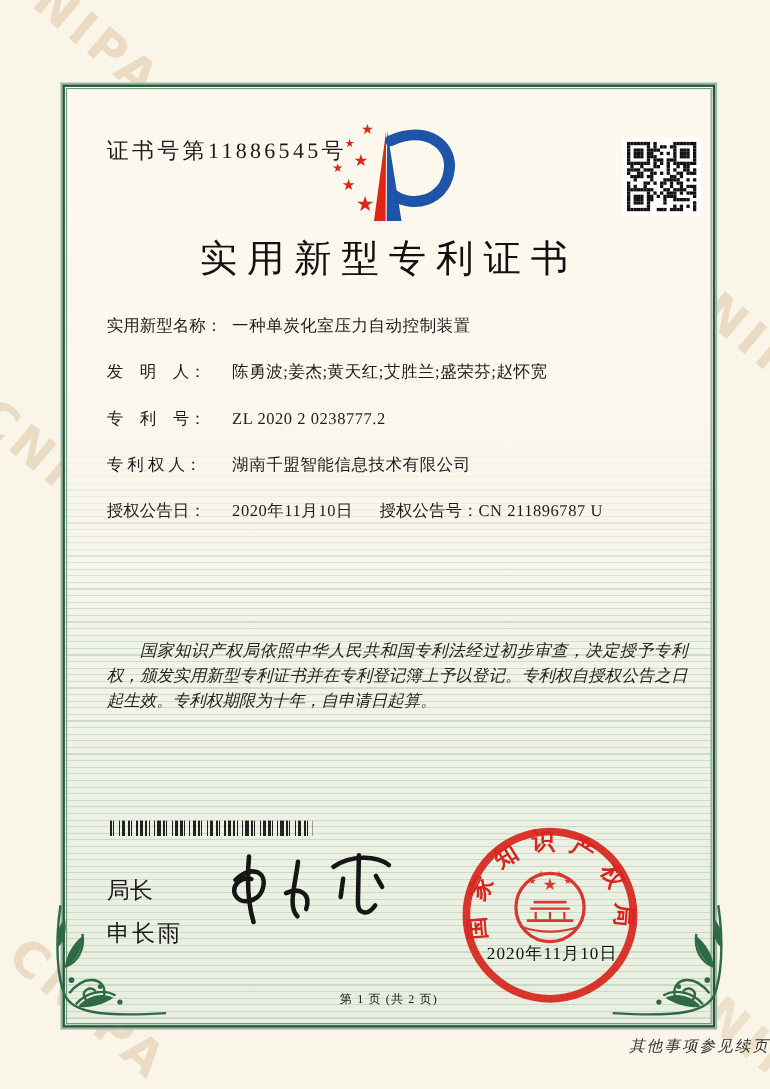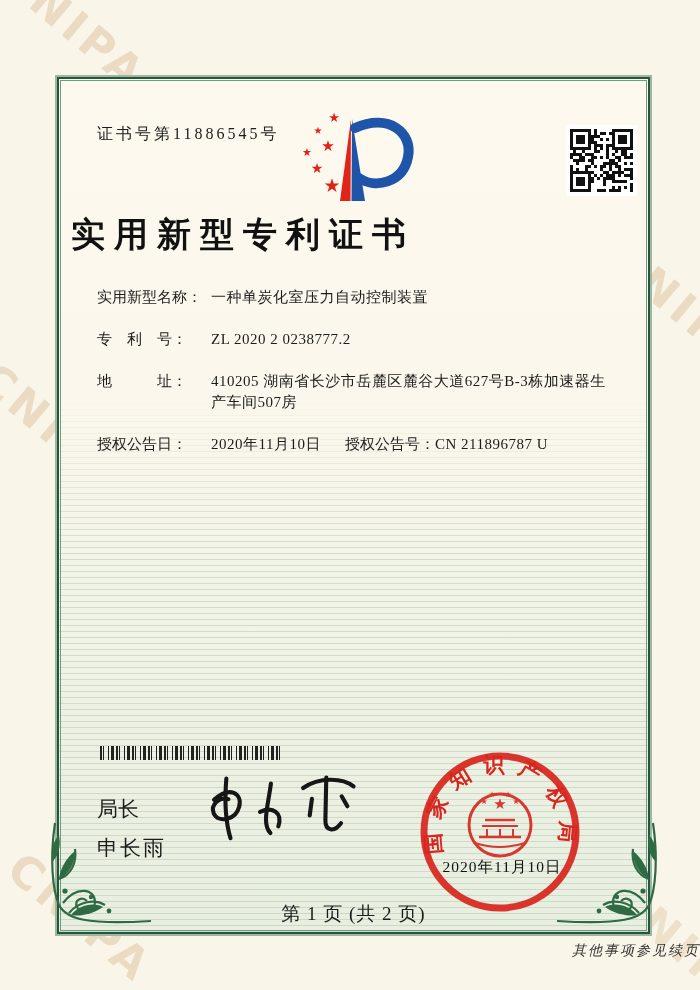--- a/index.html
+++ b/index.html
@@ -35,31 +35,31 @@
     position:absolute;inset:1px;border:1px solid #6f9b80;pointer-events:none;
   }
   .frame .stripes{
     position:absolute;inset:0;
     background:repeating-linear-gradient(180deg,rgba(135,168,140,.30) 0 1px,transparent 1px 6px);
     -webkit-mask-image:linear-gradient(180deg,transparent 0 36%,#000 55%,#000 100%);
     mask-image:linear-gradient(180deg,transparent 0 36%,#000 55%,#000 100%);
     pointer-events:none;
   }
   
-  .cert-no{position:absolute;left:38px;top:45px;font-size:16px;letter-spacing:3px;}
+  .cert-no{position:absolute;left:38px;top:45px;font-size:20px;letter-spacing:3px;}
   .logo{position:absolute;left:228px;top:22px;width:150px;height:106px;}
   .qr{
     position:absolute;left:507px;top:46px;width:71px;height:71px;background:#fff;
     display:flex;flex-wrap:wrap;align-content:flex-start;padding:4px;box-sizing:border-box;
   }
   .qr .m{width:3px;height:3px;}
   .qr .b{background:#111;}
   .title{
-    position:absolute;left:0;top:133px;width:100%;
-    font-size:34px;font-weight:bold;letter-spacing:9px;color:#111;padding-left:12px;
+    position:absolute;left:0;top:133px;width:100%;text-align:center;
+    font-size:34px;font-weight:normal;letter-spacing:9px;color:#111;
   }
   
   .fields{position:absolute;left:38px;top:208px;width:515px;font-size:15px;text-decoration:underline;}
   .frow{margin-bottom:21px;line-height:21px;}
   .flabel{display:inline-block;min-width:114px;vertical-align:top;}
   .flabel.tight{min-width:0;}
   .fvalue{display:inline-block;max-width:398px;vertical-align:top;letter-spacing:.5px;}
   .grant-no{margin-left:24px;}
   
   .paras{
@@ -78,21 +78,21 @@
   .signer .line2{margin-top:11px;letter-spacing:2px;text-align:right;}
   .signature{position:absolute;left:138px;top:685px;width:175px;height:85px;transform:rotate(-3deg);}
   .signature .hidden-name{position:absolute;opacity:0;font-size:8px;}
   .seal{position:absolute;left:346px;top:658px;width:190px;height:190px;z-index:3;}
   .seal-date{
     position:absolute;left:353px;top:778px;width:180px;text-align:center;
     font-size:15.5px;color:#111;letter-spacing:1px;z-index:4;
   }
   .page-num{
     position:absolute;left:0;top:822px;width:100%;text-align:center;
-    font-size:19px;letter-spacing:1px;
+    font-size:11px;letter-spacing:1px;
   }
   .ornament{position:absolute;width:118px;height:118px;z-index:4;pointer-events:none;}
   .orn-left{left:-20px;top:738px;}
   .orn-right{left:492px;top:738px;transform:scaleX(-1);}
   
   .footer-note{
     position:absolute;left:0;top:942px;width:100%;text-align:right;
     font-size:14px;font-style:italic;color:#333;z-index:2;letter-spacing:2px;
   }
 </style>
@@ -573,31 +573,35 @@
         <div class="m b"></div>
       </div>
 
     <div class="title">实用新型专利证书</div>
 
     <div class="fields">
       <div class="frow">
         <span class="flabel">实用新型名称：</span><span class="fvalue">一种单炭化室压力自动控制装置</span>
       </div>
       <div class="frow">
+        <span class="flabel">发　明　人：</span><span class="fvalue">陈勇波;姜杰;黄天红;艾胜兰;盛荣芬;赵怀宽</span>
+      </div>
+      <div class="frow">
         <span class="flabel">专　利　号：</span><span class="fvalue">ZL 2020 2 0238777.2</span>
       </div>
       <div class="frow">
-        <span class="flabel">地　　　址：</span><span class="fvalue">410205 湖南省长沙市岳麓区麓谷大道627号B-3栋加速器生产车间507房</span>
+        <span class="flabel">专 利 权 人：</span><span class="fvalue">湖南千盟智能信息技术有限公司</span>
       </div>
       <div class="frow">
         <span><span class="flabel">授权公告日：</span><span class="fvalue">2020年11月10日</span></span><span class="grant-no"><span class="flabel tight">授权公告号：</span><span class="fvalue">CN 211896787 U</span></span>
       </div>
     </div>
 
     <div class="paras">
+      <p>国家知识产权局依照中华人民共和国专利法经过初步审查，决定授予专利权，颁发实用新型专利证书并在专利登记簿上予以登记。专利权自授权公告之日起生效。专利权期限为十年，自申请日起算。</p>
     </div>
 
     <div class="barcode"></div>
 
     <div class="signer">
       <div>局长</div>
       <div class="line2">申长雨</div>
     </div>
 
     <div class="signature">

